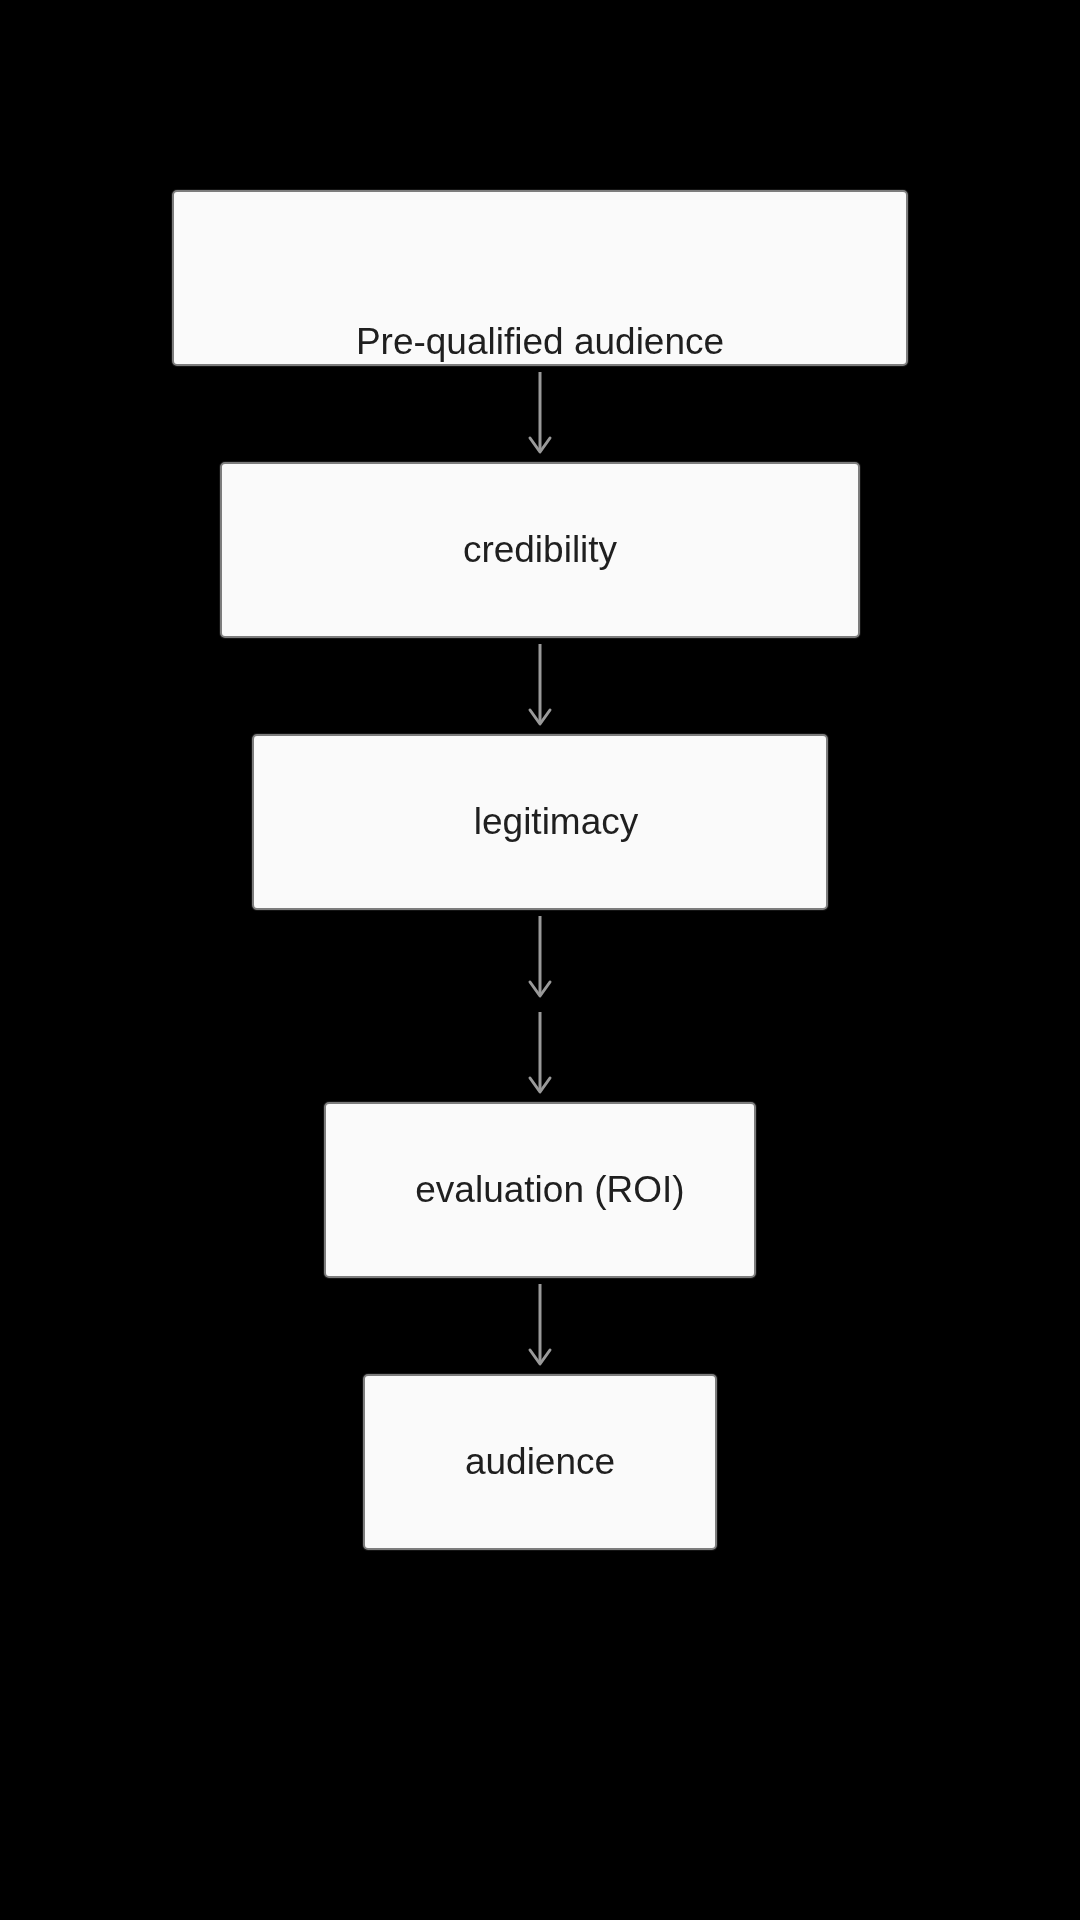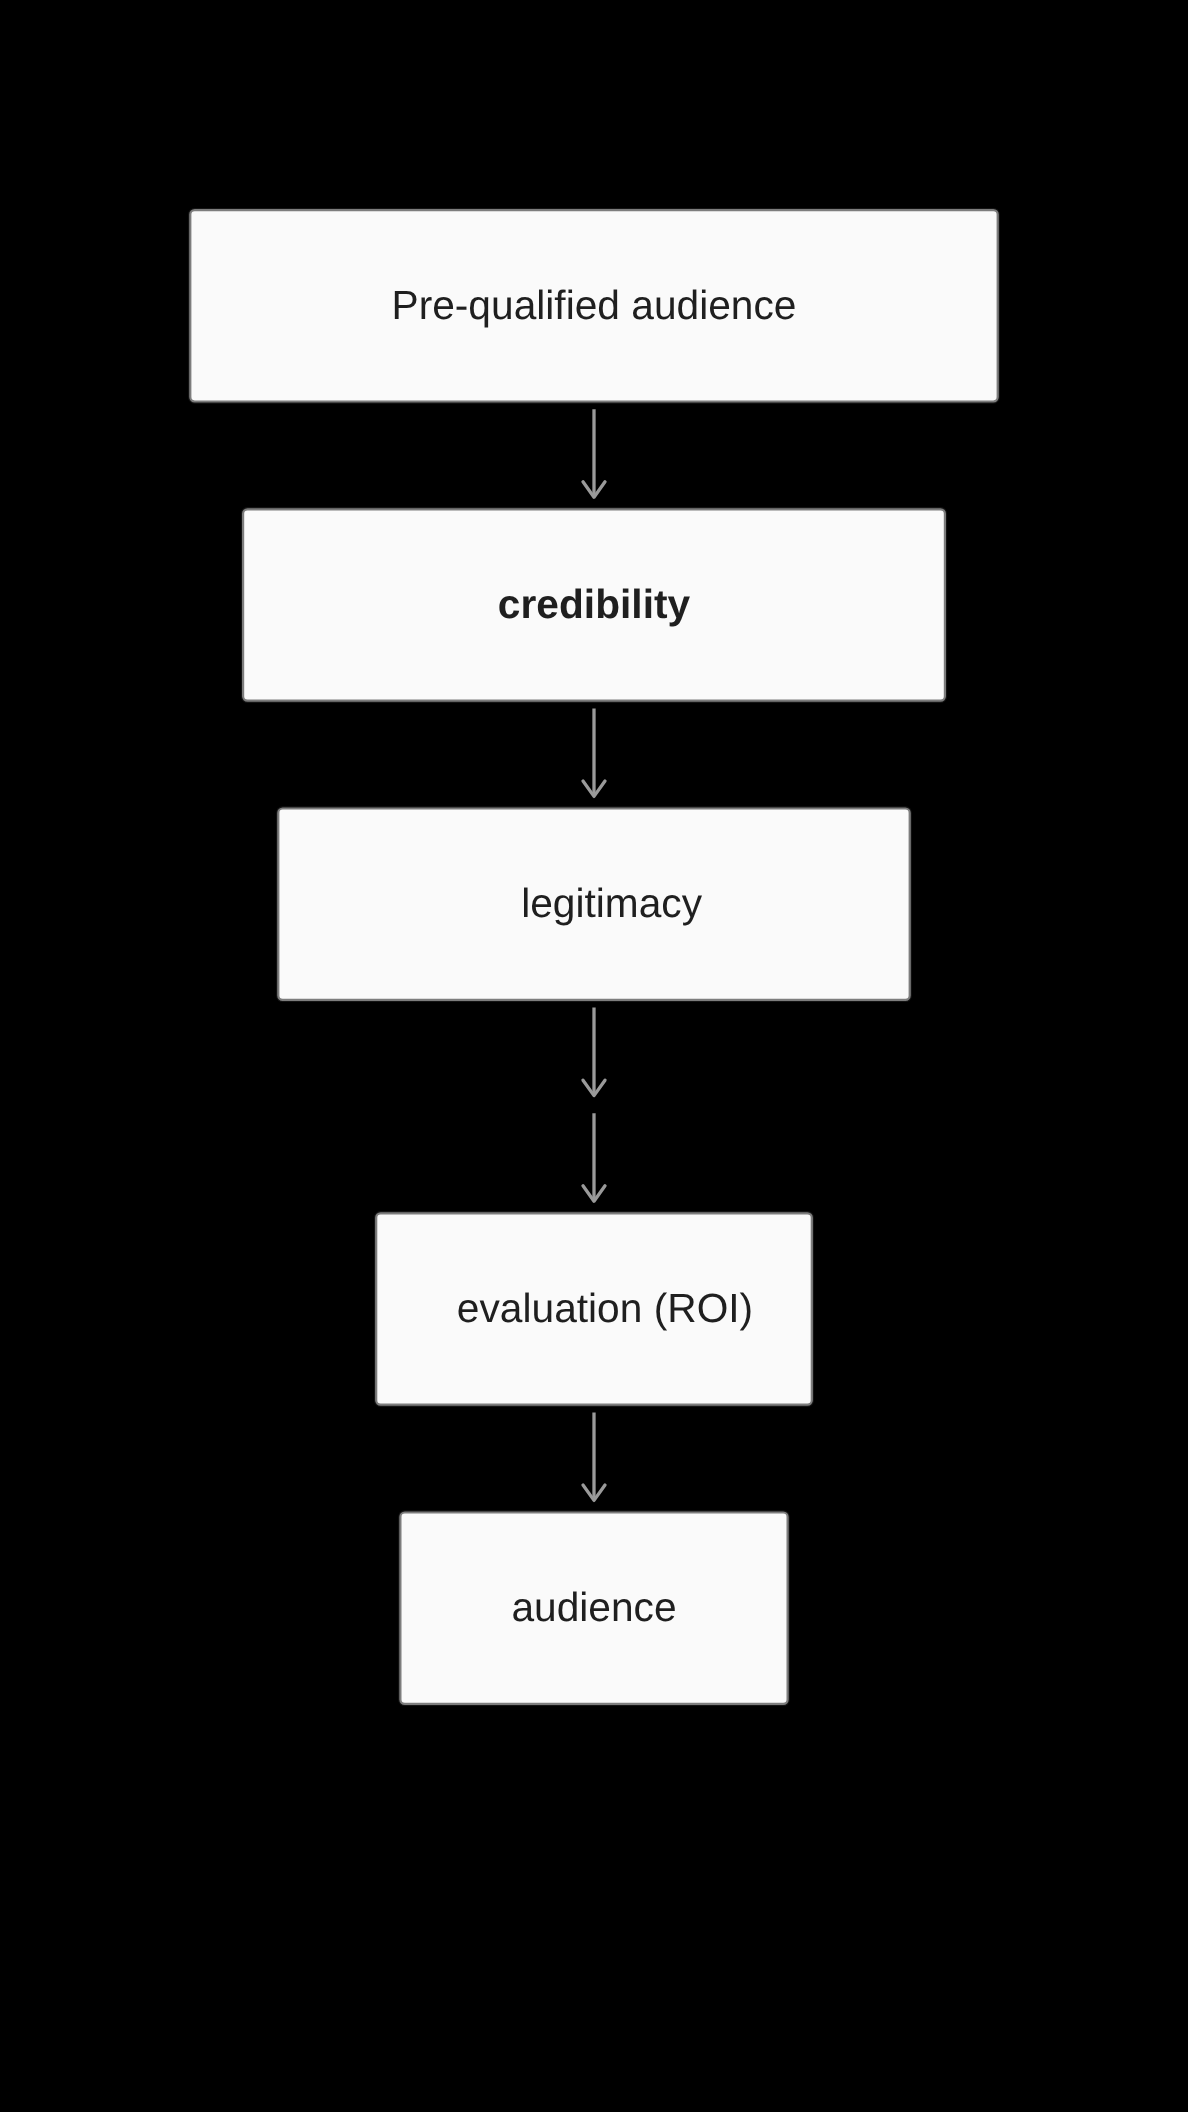--- a/index.html
+++ b/index.html
@@ -33,25 +33,25 @@
     justify-content: center;
     box-shadow: 0 0 0 1px rgba(255,255,255,0.08);
   }
   .node .node-label {
     color: #1f1f1f;
     font-size: 37px;
     line-height: 1.2;
     text-align: center;
     white-space: nowrap;
   }
-  .node-0 { width: 736px; }
-  .node-1 { width: 640px; font-weight: bold; }
+  .node-0 { width: 736px; align-items: flex-end; }
+  .node-1 { width: 640px; }
   .node-2 { width: 576px; padding-left: 32px; }
   .node-3 { width: 482px; }
-  .node-4 { width: 398px; padding-left: 20px; }
+  .node-4 { width: 432px; padding-left: 20px; }
   .node-5 { width: 354px; }
   .arrow {
     height: 96px;
     width: 32px;
     display: flex;
     align-items: center;
     justify-content: center;
   }
   .arrow svg {
     display: block;

